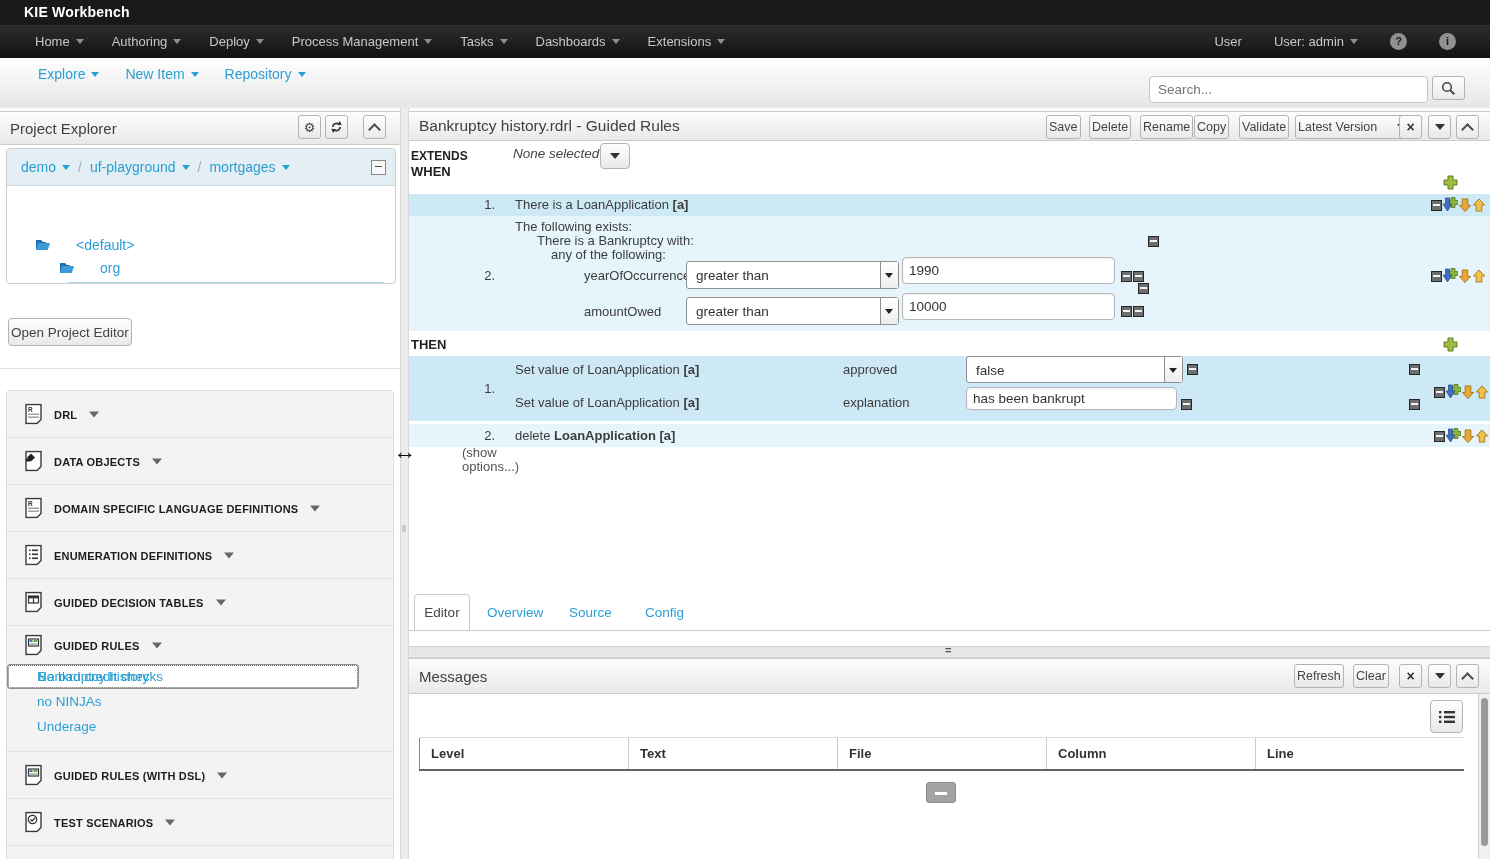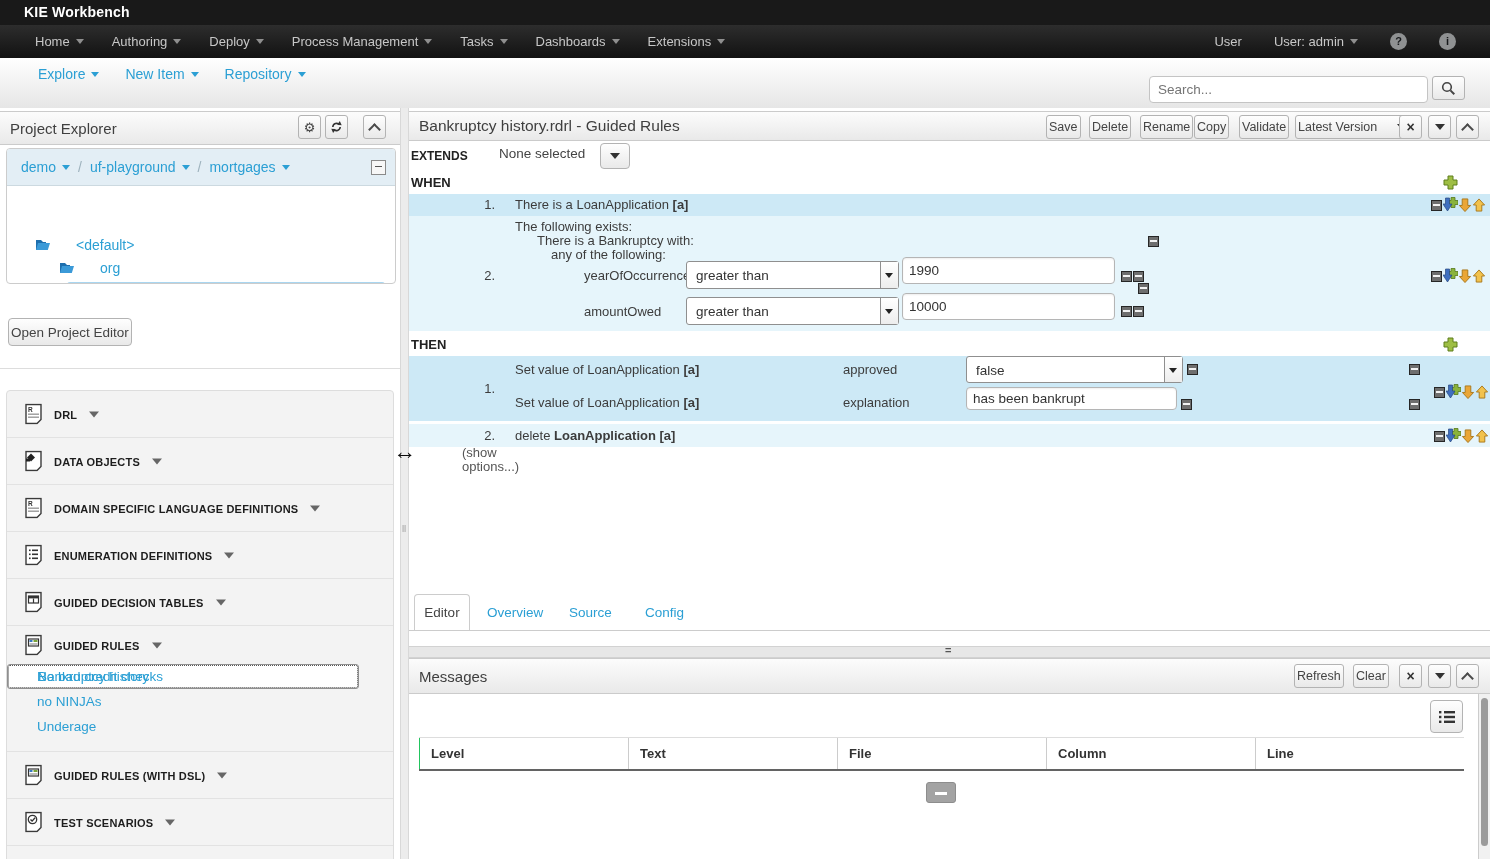--- a/index.html
+++ b/index.html
@@ -342,26 +342,26 @@
         </button>
       <button class="btn abs mini" style="left:1019px;top:3px;">
           <span class="fcaret"></span>
         </button>
       <button class="btn abs mini" style="left:1047px;top:3px;">
           <span class="chev"></span>
         </button>
     </div>
 
     <span class="rtext blabel" style="left:2px;top:41px;">EXTENDS</span>
-    <span class="rtext" style="left:90px;top:38px;font-size:13.5px;color:#444;">None selected</span>
+    <span class="rtext" style="left:104px;top:38px;font-size:13.5px;color:#444;font-style:italic;">None selected</span>
     <button class="btn abs" style="left:191px;top:35px;width:30px;height:26px;border-radius:4px;padding:0;">
         <span class="fcaret"></span>
       </button>
 
-    <span class="rtext blabel" style="left:2px;top:67px;font-size:13px;">WHEN</span>
+    <span class="rtext blabel" style="left:2px;top:56px;font-size:13px;">WHEN</span>
     <span class="abs" style="left:1034px;top:67px;"><svg width="15" height="15" viewBox="0 0 15 15">
           <path d="M5 1h5v4h4v5h-4v4H5v-4H1V5h4z" fill="#9ebe44" stroke="#5f7f1d"></path>
         </svg></span>
 
     <div class="rowblue1" style="top:86px;height:22px;">
       <span class="rnum" style="left:64px;top:3px;">1.</span>
       <span class="rtext" style="left:106px;top:3px;"><span>There is a LoanApplication</span> <span class="bvar">[a]</span></span>
       <div class="icong" style="left:1022px;top:3px;">
         <span class="sqm"></span>
         <span class="i-add"><svg width="15" height="15" viewBox="0 0 15 15">

